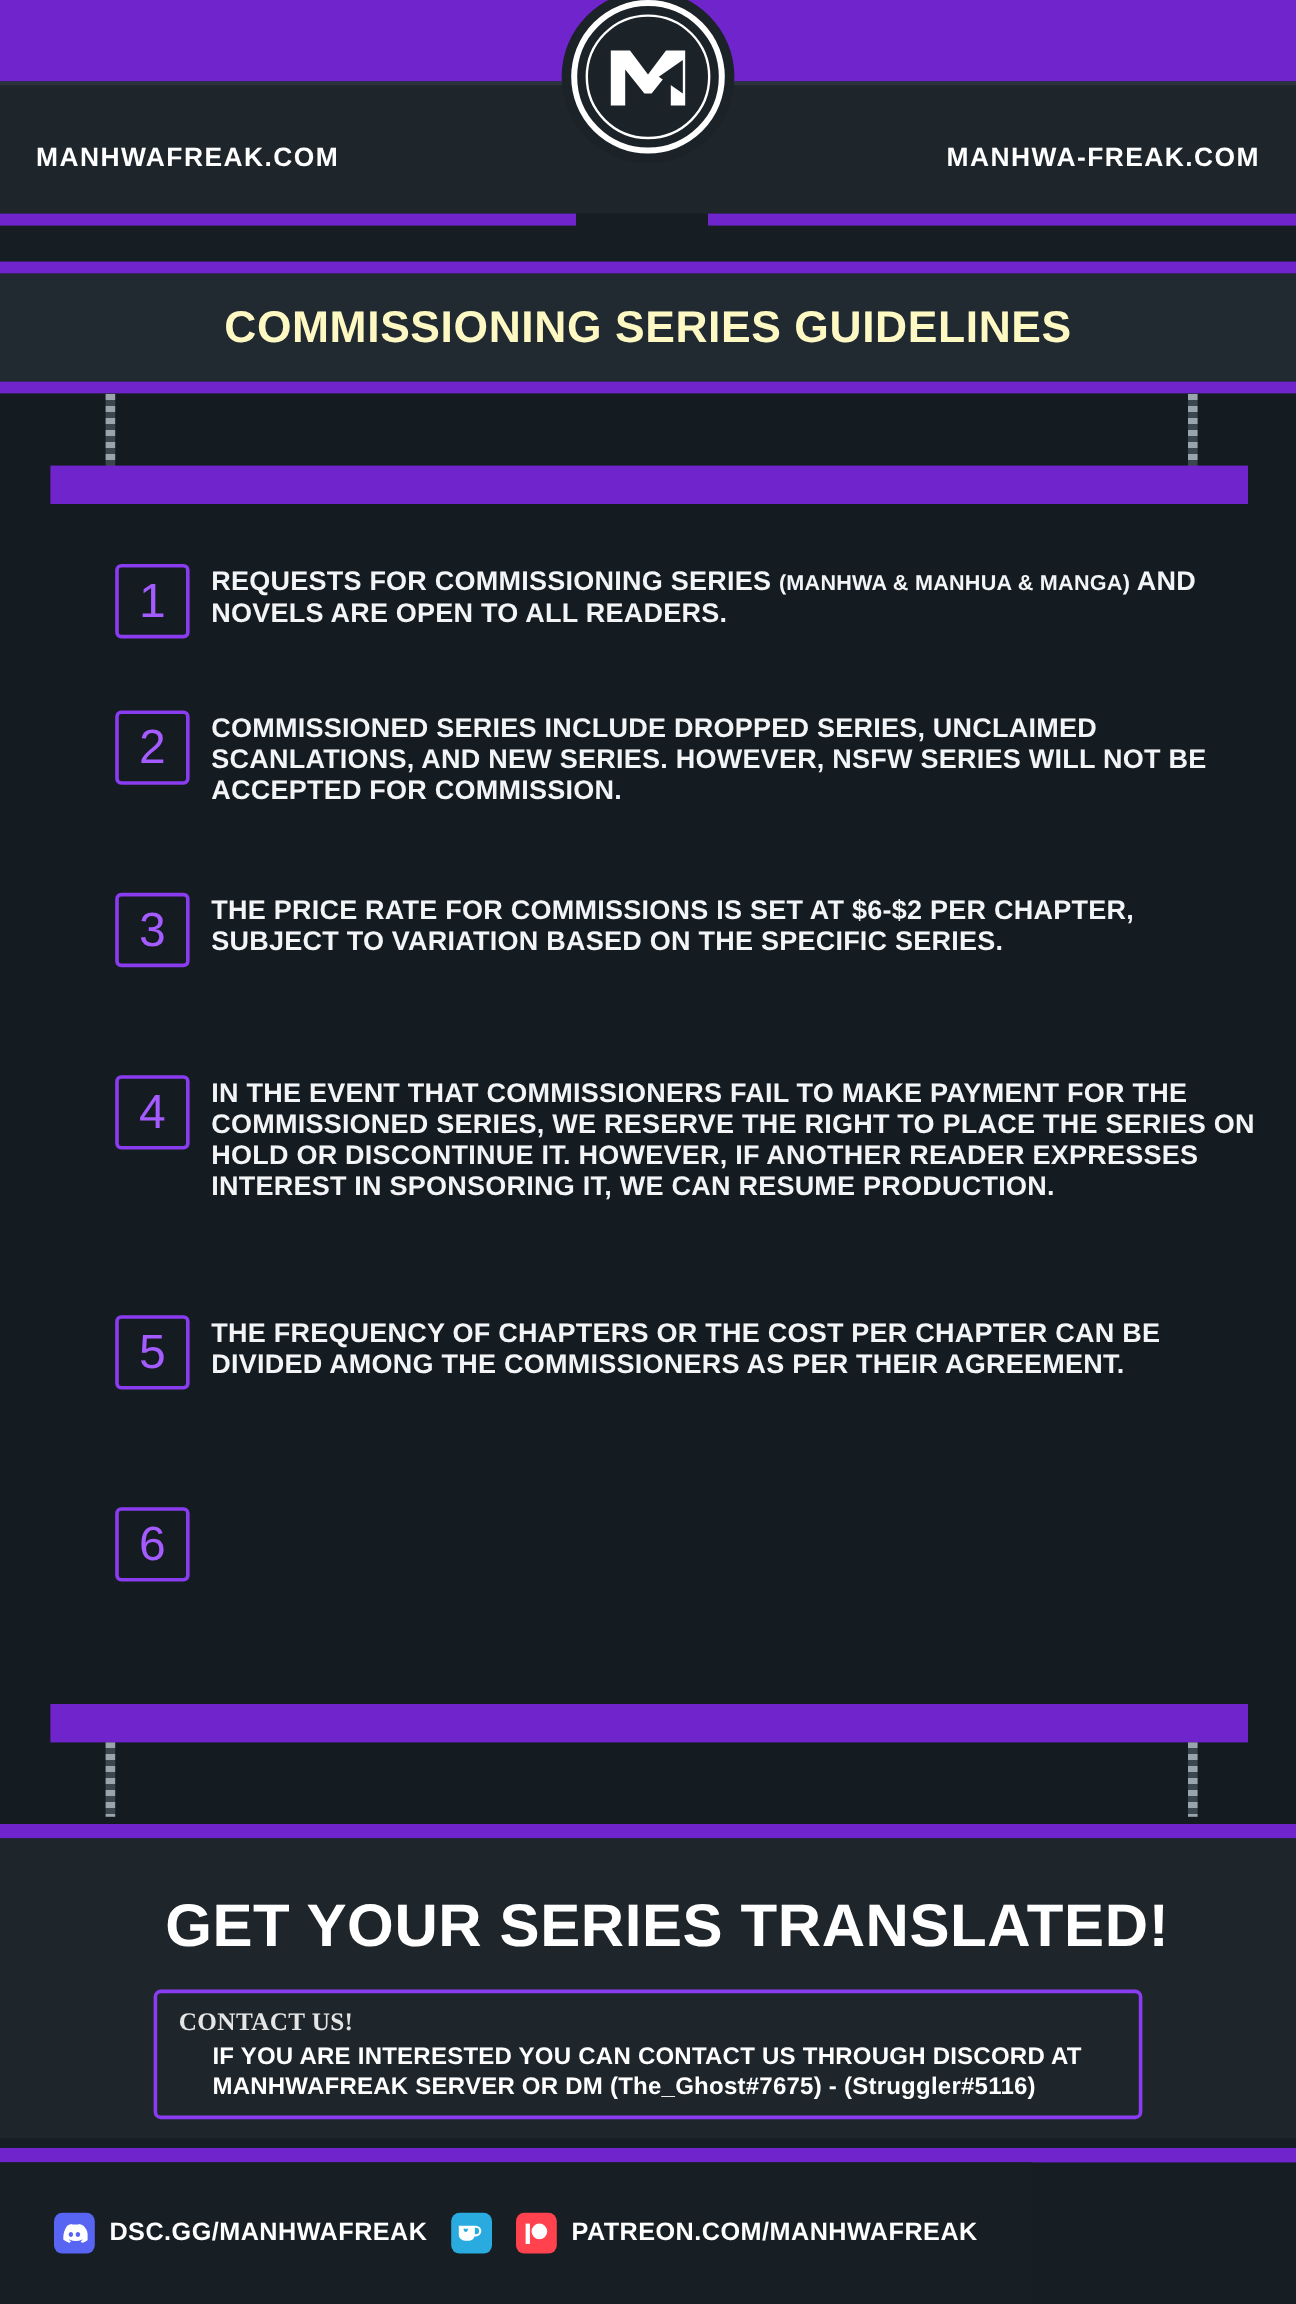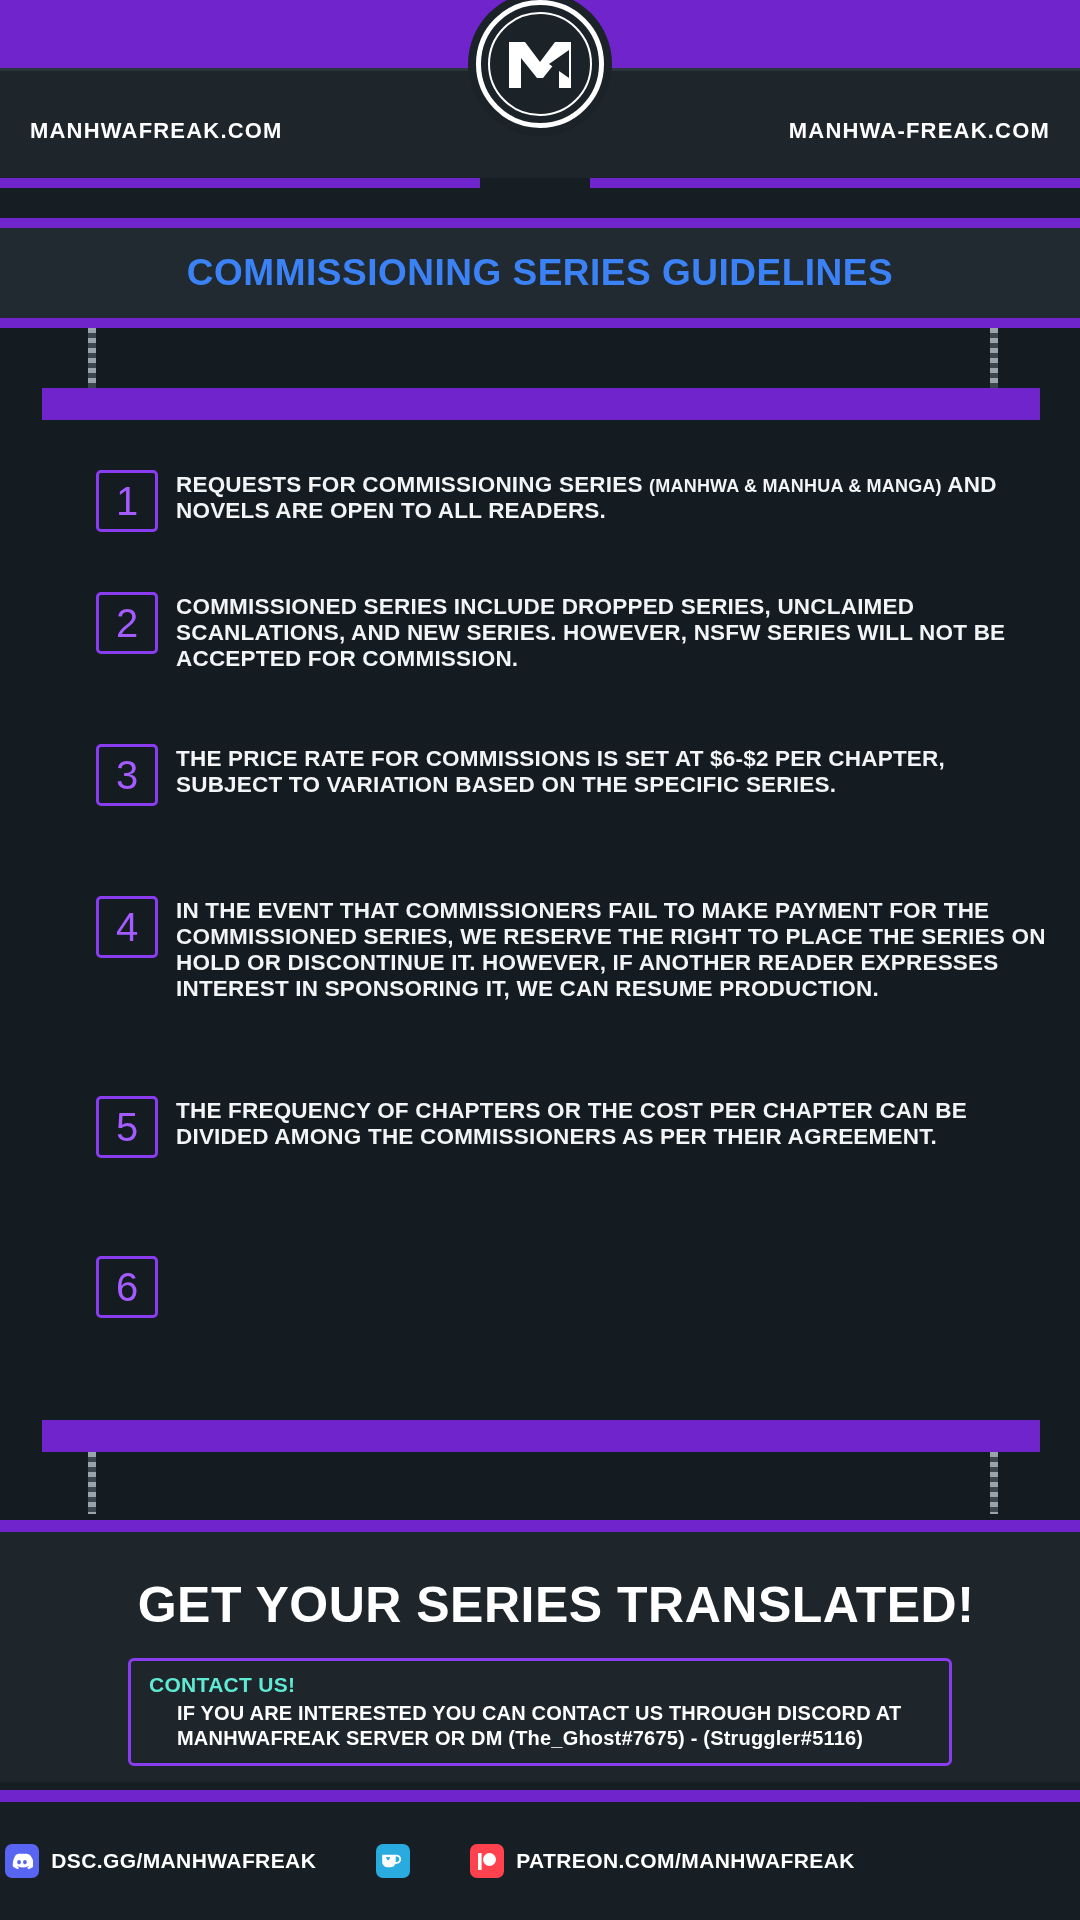--- a/index.html
+++ b/index.html
@@ -88,21 +88,21 @@
   .title-band {
     position: absolute;
     top: 228px; left: 0;
     width: 1080px; height: 90px;
     background: #222a31;
     display: flex;
     align-items: center;
     justify-content: center;
   }
   .title-text {
-    color: #3b82f6;
+    color: #fef9c3;
     font-size: 37px;
     font-weight: 700;
     letter-spacing: 0.5px;
     text-align: center;
   }
   .title-sep-bot {
     position: absolute;
     top: 318px; left: 0;
     width: 1080px; height: 10px;
     background: #7024cc;
@@ -210,24 +210,25 @@
   }
   .contact-box {
     position: absolute;
     top: 1658px; left: 128px;
     width: 824px; height: 108px;
     border: 3px solid #8a3df0;
     border-radius: 6px;
     padding: 12px 18px;
   }
   .contact-title {
-    color: #5eead4;
+    color: #e5e5e5;
     font-size: 21px;
     font-weight: 600;
     letter-spacing: 0.3px;
+    font-family: Liberation Serif, serif;
   }
   .contact-body {
     color: #ffffff;
     font-size: 20px;
     font-weight: 600;
     line-height: 1.25;
     letter-spacing: 0.2px;
     padding-left: 28px;
     padding-top: 4px;
   }
@@ -239,21 +240,21 @@
     background: #7024cc;
   }
   .links-bar {
     position: absolute;
     top: 1802px; left: 0;
     width: 860px; height: 118px;
     background: #171e24;
     display: flex;
     align-items: center;
     justify-content: center;
-    gap: 60px;
+    gap: 20px;
   }
   .link-item {
     display: flex;
     align-items: center;
     gap: 12px;
   }
   .link-item .lbl {
     color: #ffffff;
     font-size: 21px;
     font-weight: 700;

